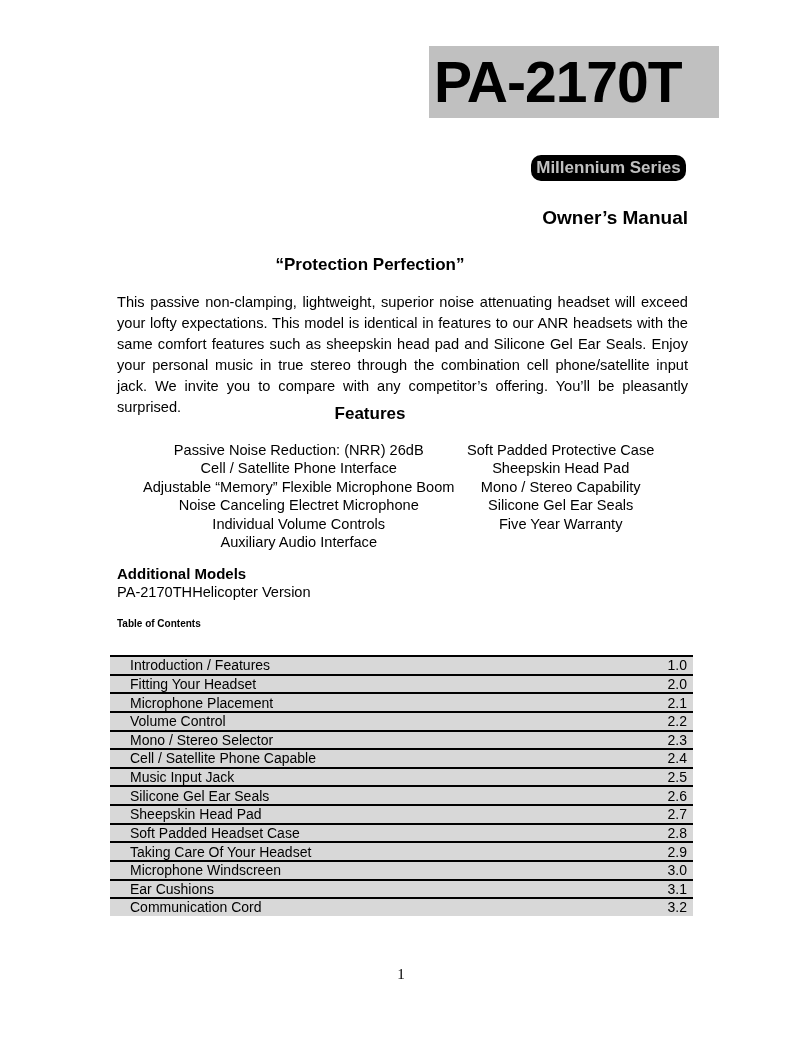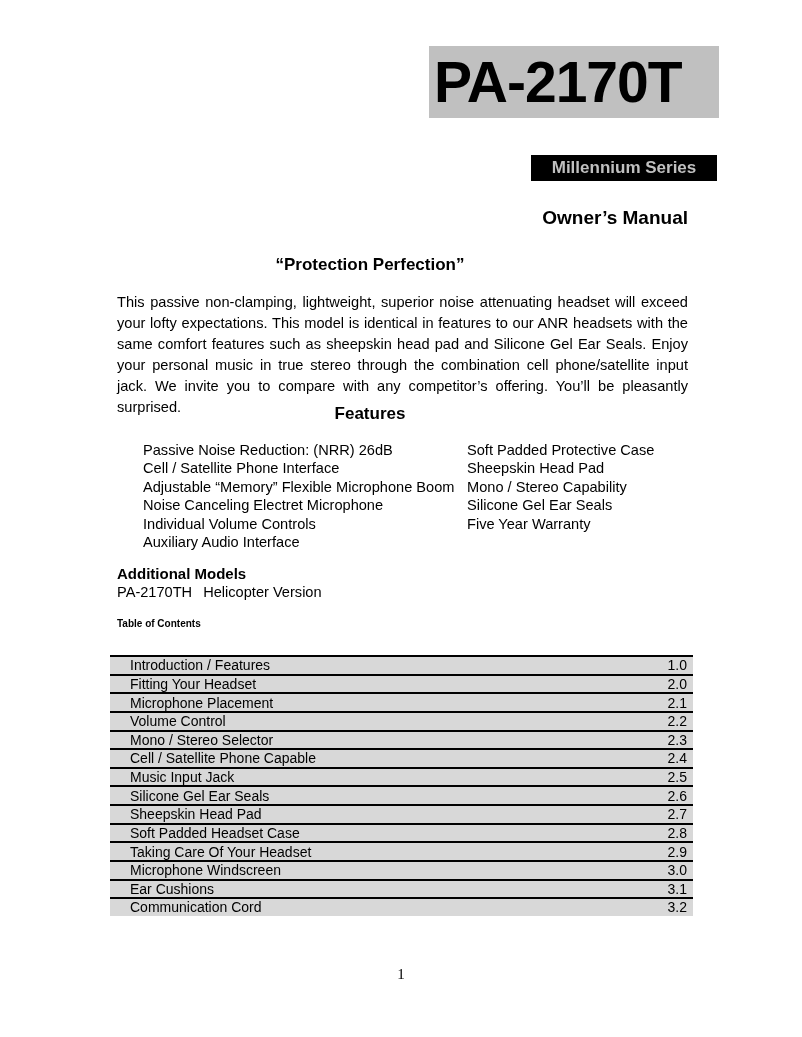--- a/index.html
+++ b/index.html
@@ -26,28 +26,29 @@
   .title-block .title-text {
     font-size: 57px;
     font-weight: bold;
     letter-spacing: -1px;
     line-height: 1;
     white-space: nowrap;
   }
   .series-badge {
     position: absolute;
     left: 531px; top: 155px;
-    width: 186px; height: 26px;
+    width: 155px; height: 26px;
     background: #000000;
     color: #c0c0c0;
     font-size: 17px;
     font-weight: bold;
     text-align: center;
     line-height: 26px;
     white-space: nowrap;
+    border-radius: 10px;
   }
   .owners-manual {
     position: absolute;
     top: 207px; right: 114px;
     font-size: 19px;
     font-weight: bold;
     white-space: nowrap;
   }
   .tagline {
     position: absolute;
@@ -71,35 +72,36 @@
     width: 506px;
     text-align: center;
     font-size: 17px;
     font-weight: bold;
   }
   .features-col {
     position: absolute;
     top: 441px;
     font-size: 14.6px;
     line-height: 18.4px;
+    text-align: center;
   }
   .features-col.left  { left: 143px; }
   .features-col.right { left: 467px; }
   .additional-heading {
     position: absolute;
     left: 117px; top: 565px;
     font-size: 15px;
     font-weight: bold;
   }
   .model-line {
     position: absolute;
     left: 117px; top: 584px;
     font-size: 14.6px;
   }
-  .model-line .model-desc { margin-left: 11px; }
+  .model-line .model-desc { margin-left: 0; }
   .toc-heading {
     position: absolute;
     left: 117px; top: 618px;
     font-size: 10px;
     font-weight: bold;
   }
   .toc {
     position: absolute;
     left: 110px; top: 655px;
     width: 583px;

